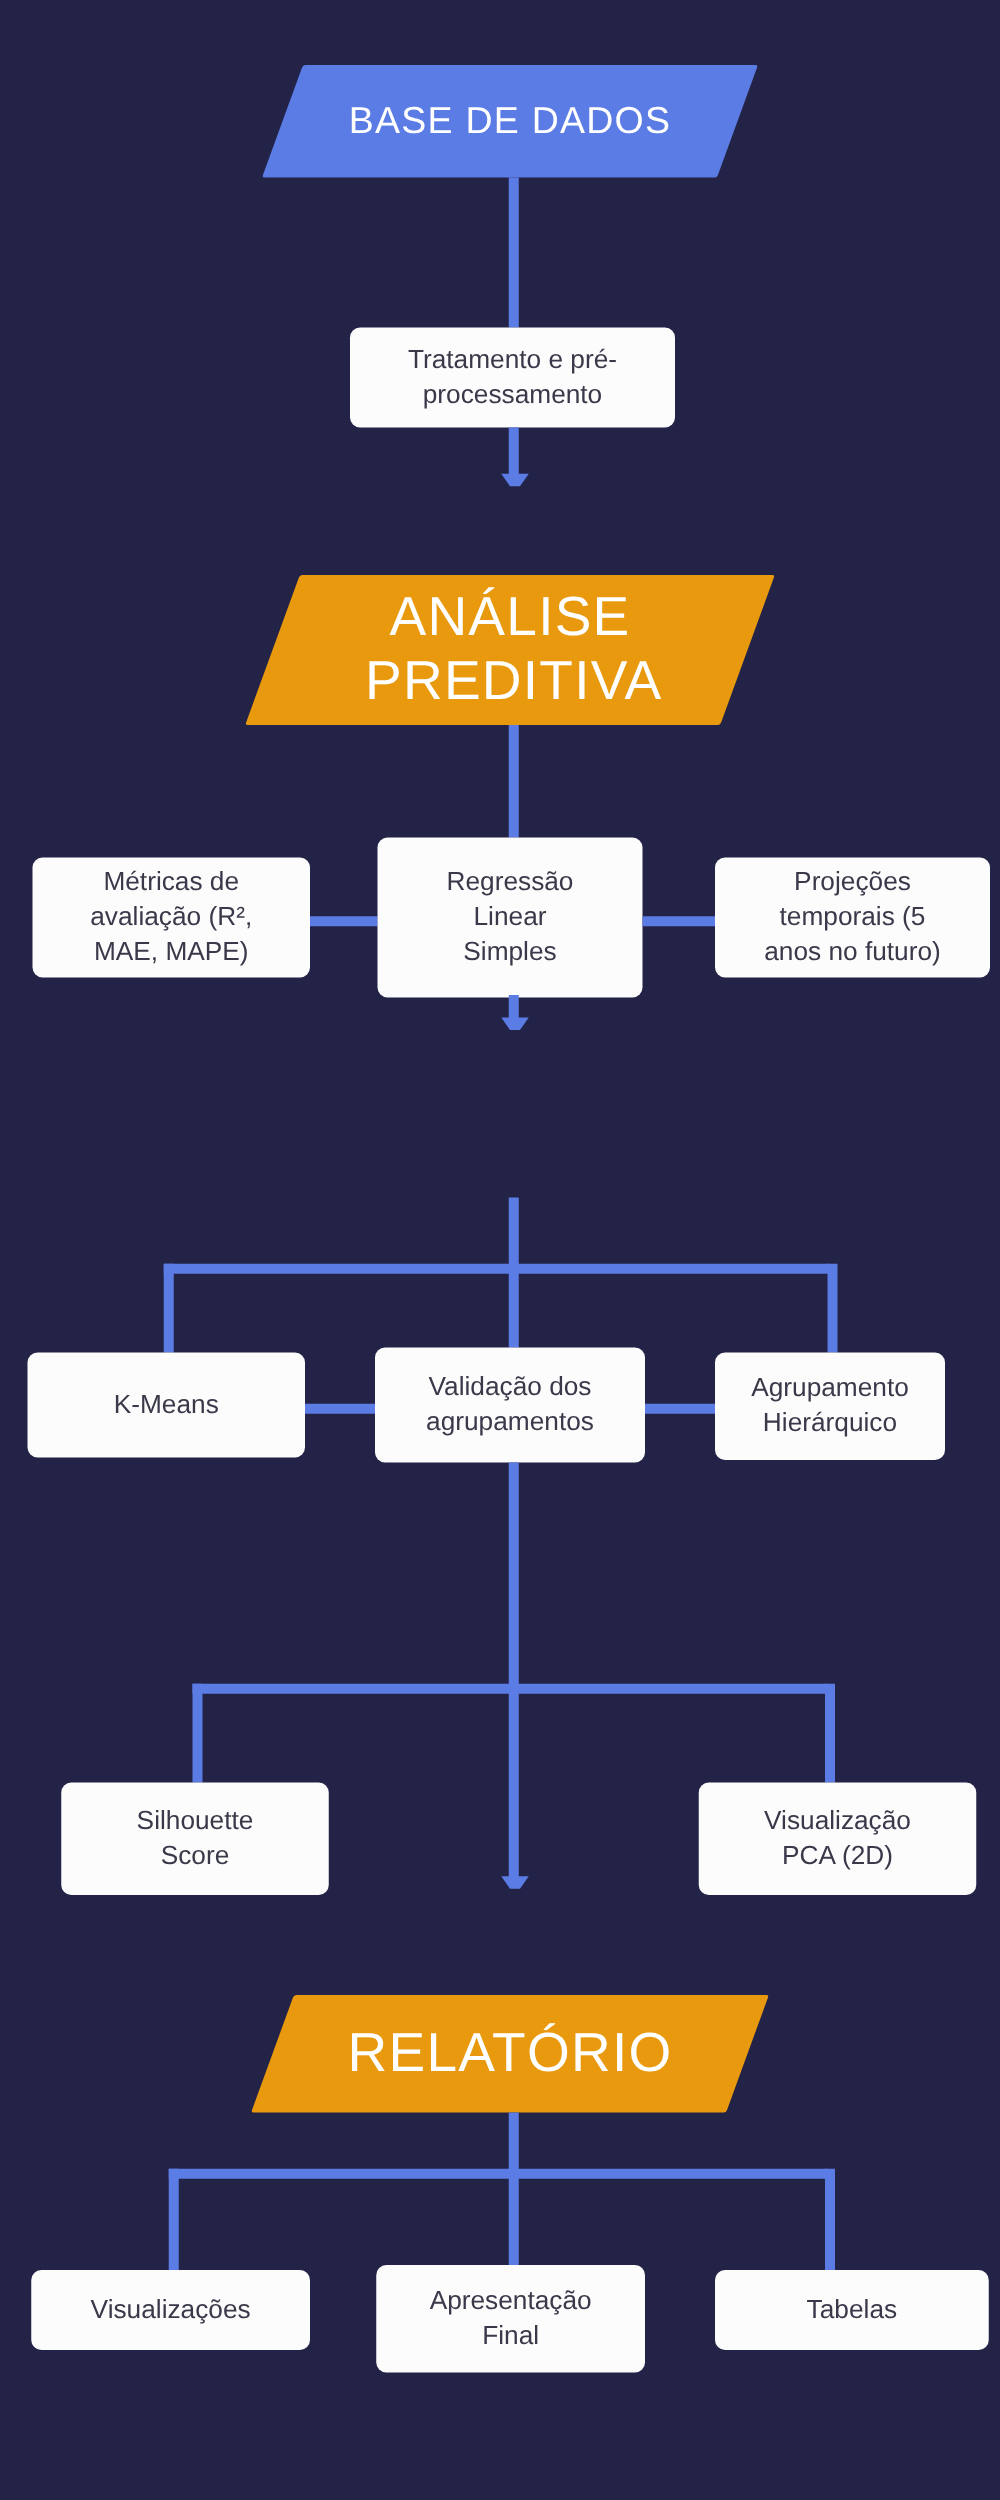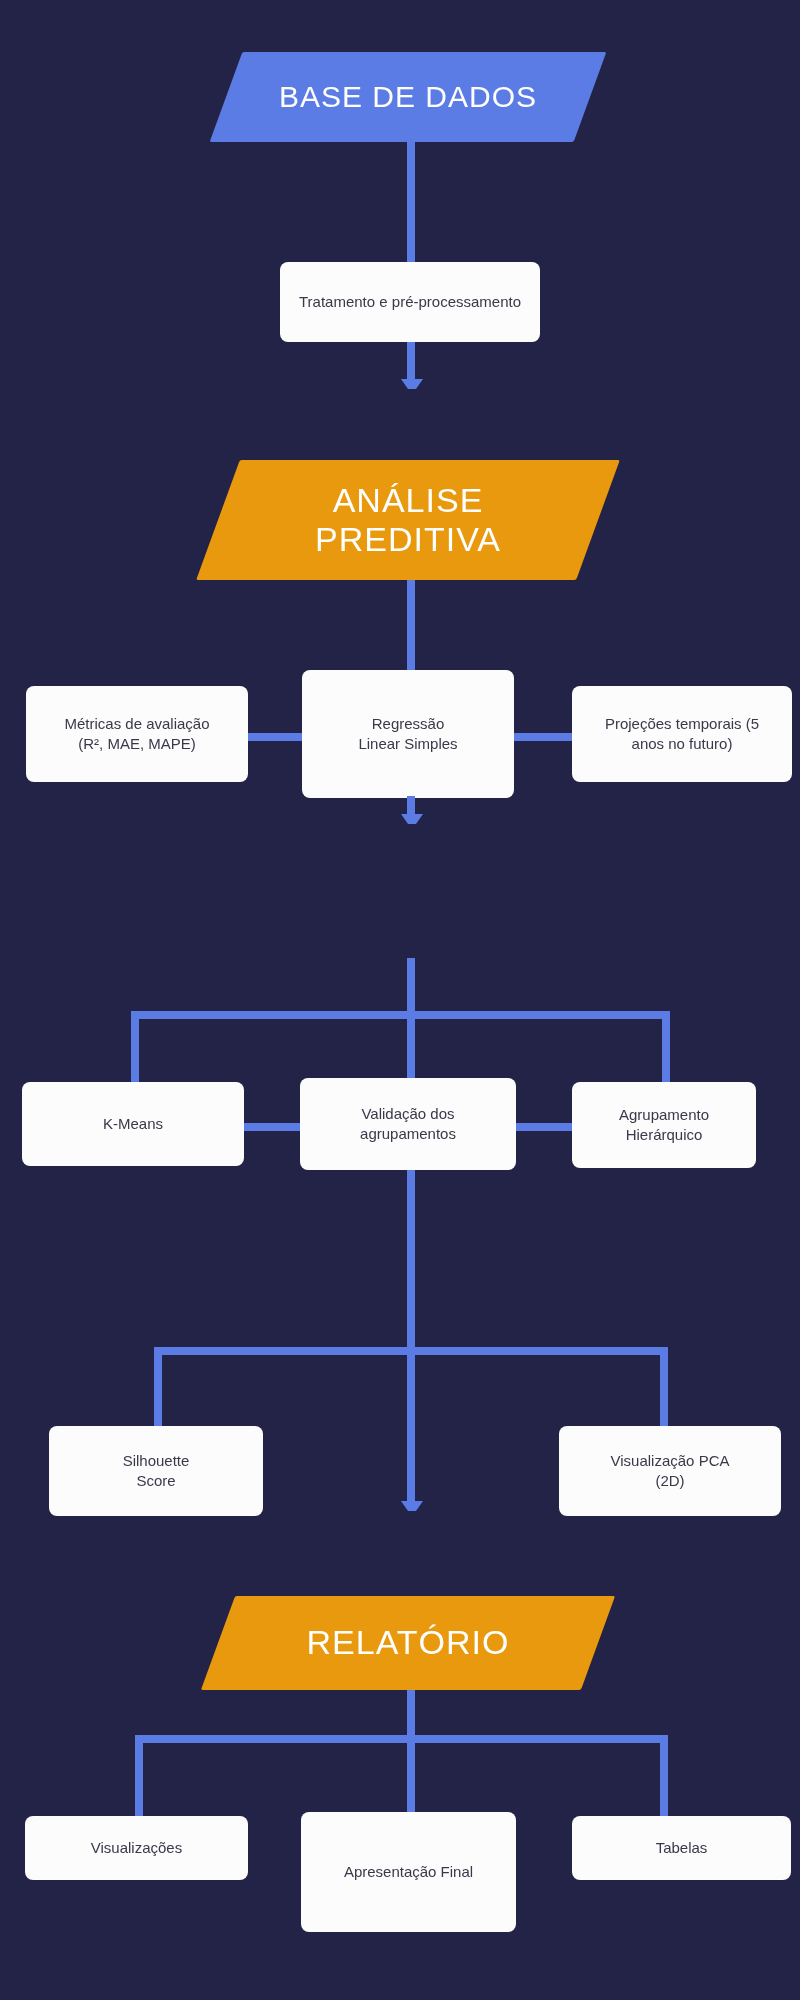--- a/index.html
+++ b/index.html
@@ -13,26 +13,26 @@
   
   .para { position:absolute; display:flex; align-items:center; justify-content:center; }
   .para::before { content:""; position:absolute; inset:0; transform:skewX(-20deg); border-radius:2px; }
   .para-blue::before { background:var(--blue, #5b7ce5); }
   .para-orange::before { background:var(--orange, #e9990d); }
   .para-label {
     position:relative; color:#ffffff; text-align:center;
     letter-spacing:1px; font-weight:500; line-height:1.15;
   }
   .fs30 { font-size:30px; }
-  .fs32 { font-size:34px; }
+  .fs32 { font-size:44px; }
   
   .wbox {
     position:absolute; background:var(--box-bg, #fcfcfc); border-radius:8px;
     display:flex; align-items:center; justify-content:flex-start;
-    color:var(--box-text, #39394a); font-size:15px; line-height:1.32;
+    color:var(--box-text, #39394a); font-size:21px; line-height:1.32;
     text-align:center; font-weight:500; padding:6px;
   }
   .wbox span { display:block; margin:0 auto; }
   
   .line { position:absolute; background:var(--line, #5b7ce5); }
   .line.v { width:2px; }
   .line.h { height:2px; }
   .arrow-down {
     position:absolute; width:0; height:0;
     border-left:7px solid transparent; border-right:7px solid transparent;
@@ -124,21 +124,21 @@
 
   <div class="line v" style="left:399px; top:1682px; height:122px;"></div>
   <div class="line h" style="left:127px; top:1727px; width:527px;"></div>
   <div class="line v" style="left:127px; top:1727px; height:81px;"></div>
   <div class="line v" style="left:652px; top:1727px; height:81px;"></div>
 
   <div class="wbox" style="left:17px; top:1808px; width:223px; height:64px;">
     <span>Visualizações</span>
   </div>
 
-  <div class="wbox" style="left:293px; top:1804px; width:215px; height:120px;">
+  <div class="wbox" style="left:293px; top:1804px; width:215px; height:86px;">
     <span style="max-width:140px;">Apresentação Final</span>
   </div>
 
   <div class="wbox" style="left:564px; top:1808px; width:219px; height:64px;">
     <span>Tabelas</span>
   </div>
 
 </div>
 
 </body></html>

